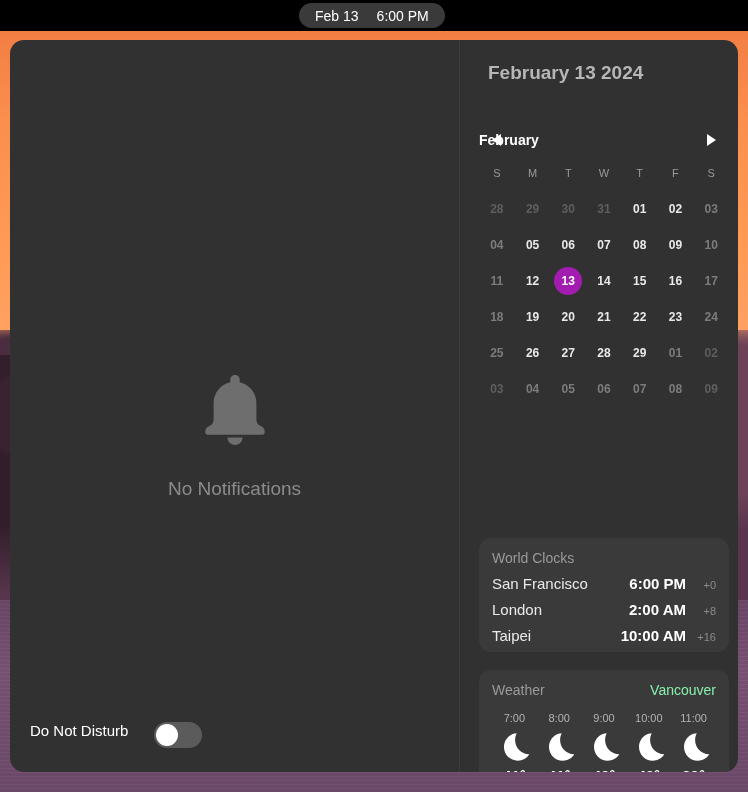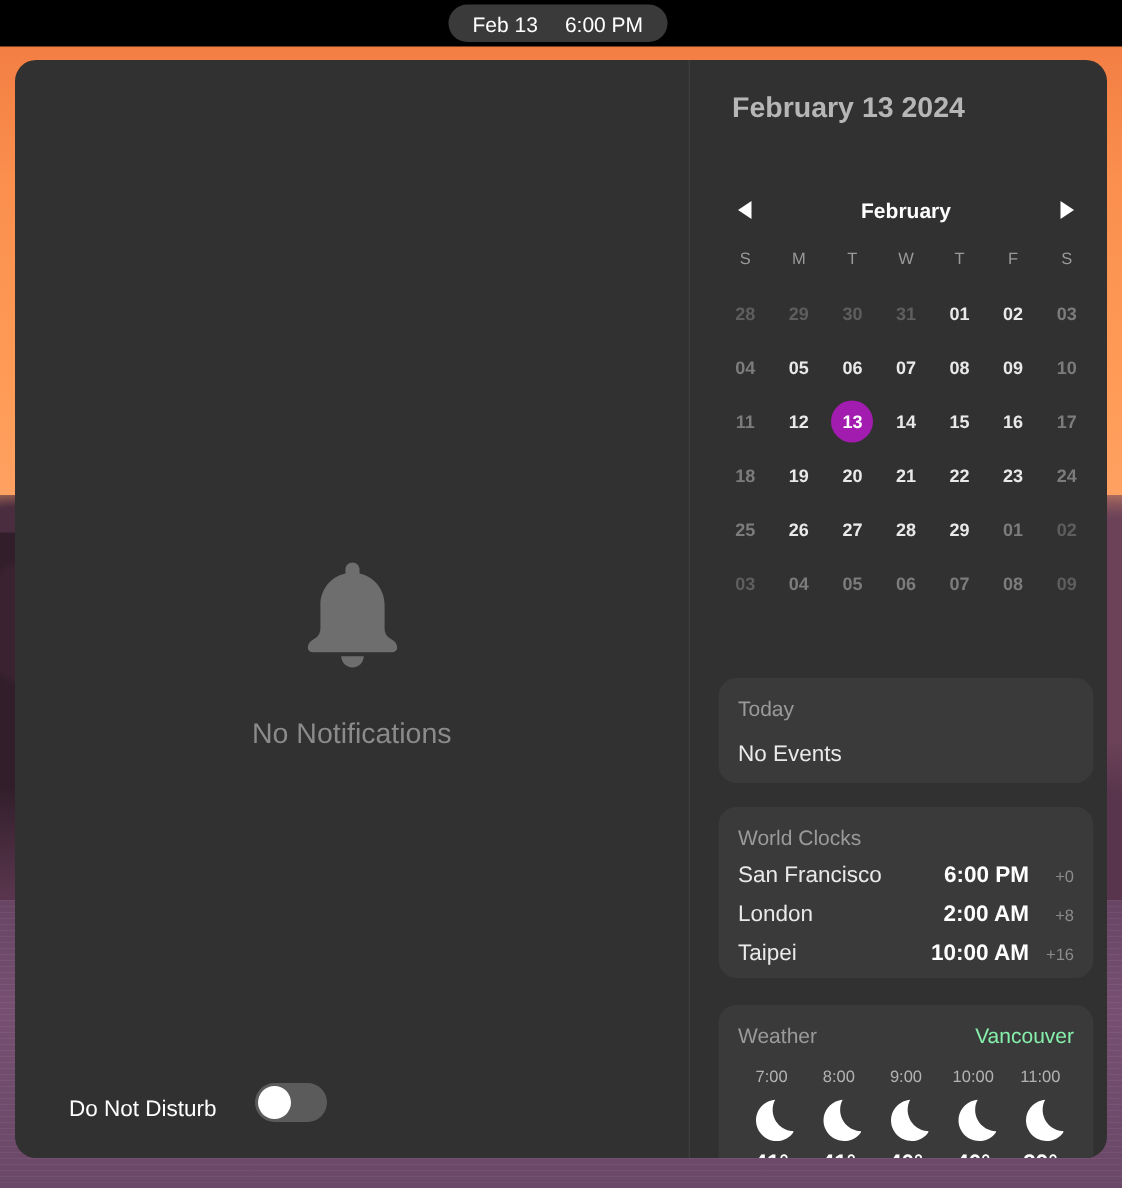--- a/index.html
+++ b/index.html
@@ -119,23 +119,23 @@
     width: 449px;
     text-align: center;
   }
   .bell-icon { display: block; margin: 0 auto 28px auto; }
   .empty-label {
     color: #8b8b8b;
     font-size: 19px;
   }
   .dnd-row {
     position: absolute;
-    left: 36px; bottom: 24px;
-    display: flex;
-    align-items: flex-end;
+    left: 20px; bottom: 24px;
+    display: flex;
+    align-items: flex-start;
     gap: 26px;
   }
   .dnd-label {
     color: #ffffff;
     font-size: 15px;
   }
   .toggle {
     width: 48px; height: 26px;
     border-radius: 13px;
     background: #5b5b5c;
@@ -175,21 +175,20 @@
   .calendar {
     position: absolute;
     left: 19px; top: 85px;
     width: 250px;
   }
   .cal-nav {
     position: relative;
     height: 30px;
     display: flex;
     align-items: center;
-    justify-content: center;
   }
   .cal-month {
     color: #ffffff;
     font-size: 14px;
     font-weight: bold;
   }
   .arrow {
     position: absolute;
     top: 9px;
     width: 0; height: 0;
@@ -498,24 +497,20 @@
             </div>
             <div class="day dim">
               <span class="pill">08</span>
             </div>
             <div class="day out">
               <span class="pill">09</span>
             </div>
           </div>
       </div>
 
-      <div class="card" id="card-events">
-        <div class="card-title">Today</div>
-        <div class="events-body">No Events</div>
-      </div>
 
       <div class="card" id="card-clocks">
         <div class="card-title">World Clocks</div>
         <div id="clock-rows">
             <div class="clock-row">
               <span class="clock-city">San Francisco</span>
               <span class="clock-time">6:00 PM</span>
               <span class="clock-off">+0</span>
             </div>
             <div class="clock-row">

